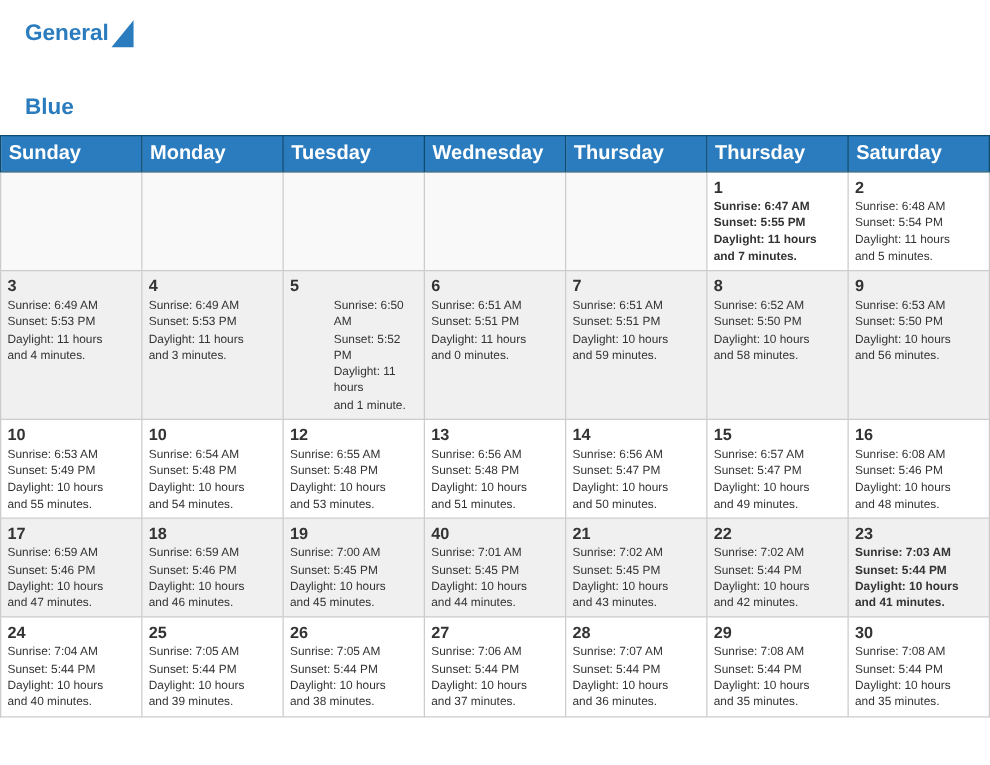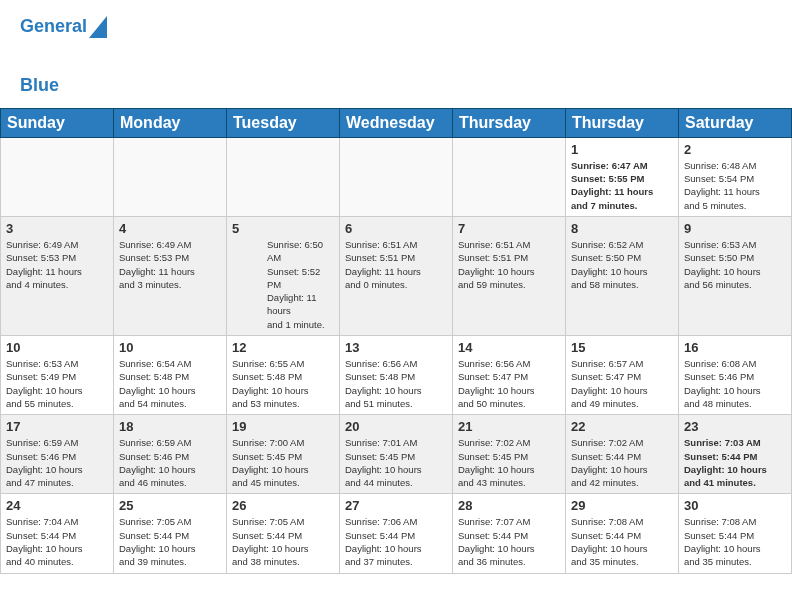--- a/index.html
+++ b/index.html
@@ -262,21 +262,21 @@
 and 46 minutes.</div>
         </td>
         <td>
           <span class="day-num">19</span>
           <div class="day-info" style="white-space: pre-line;">Sunrise: 7:00 AM
 Sunset: 5:45 PM
 Daylight: 10 hours
 and 45 minutes.</div>
         </td>
         <td>
-          <span class="day-num">20</span>
+          <span class="day-num">40</span>
           <div class="day-info" style="white-space: pre-line;">Sunrise: 7:01 AM
 Sunset: 5:45 PM
 Daylight: 10 hours
 and 44 minutes.</div>
         </td>
         <td>
           <span class="day-num">21</span>
           <div class="day-info" style="white-space: pre-line;">Sunrise: 7:02 AM
 Sunset: 5:45 PM
 Daylight: 10 hours

